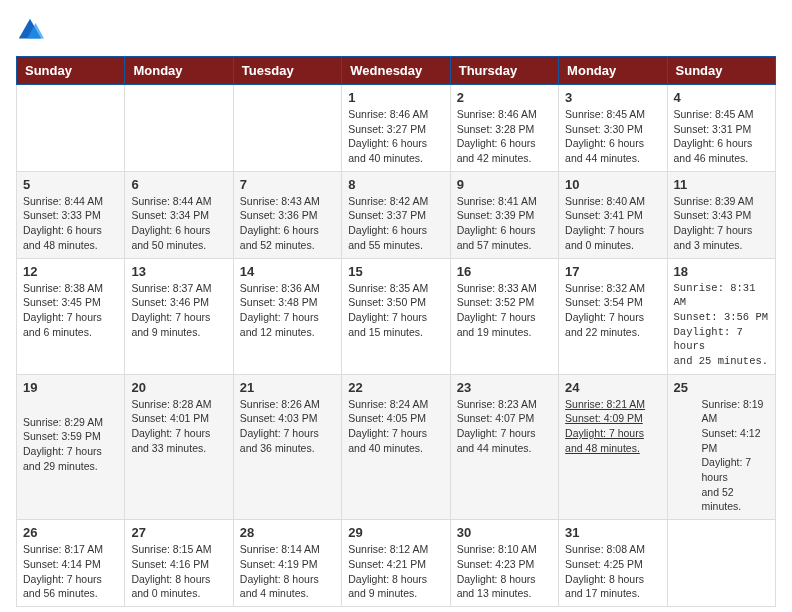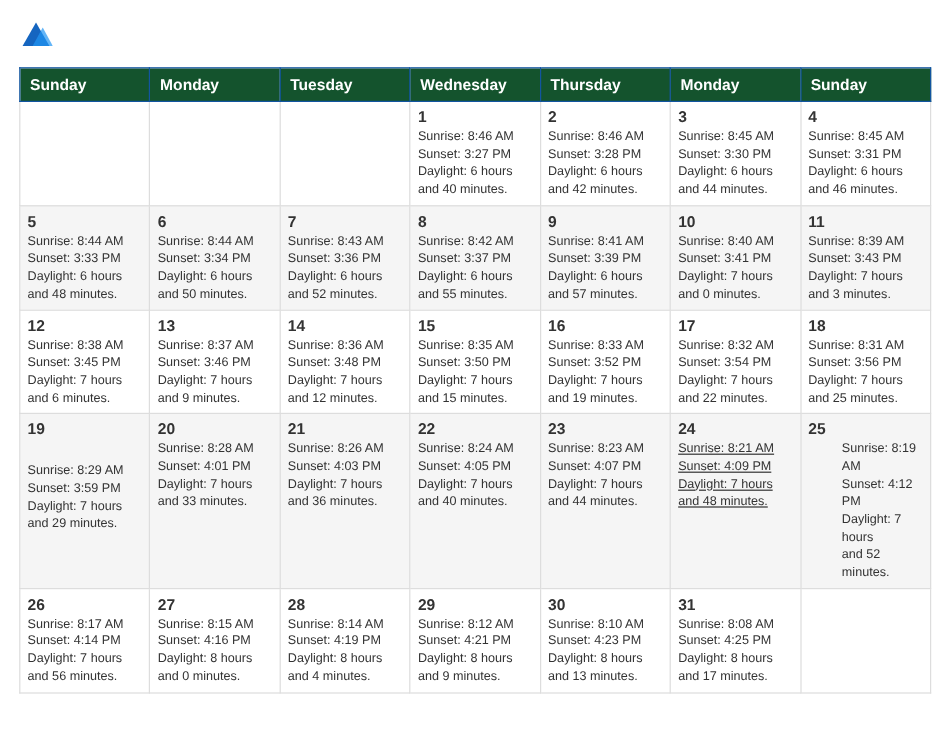--- a/index.html
+++ b/index.html
@@ -51,21 +51,21 @@
     .location {
       font-size: 14px;
       color: #555;
     }
     .calendar {
       width: 100%;
       border-collapse: collapse;
       border: 1px solid #ccc;
     }
     .calendar th {
-      background: #14532d;
+      background: #7f1d1d;
       color: #fff;
       text-align: left;
       padding: 6px 8px;
       font-size: 13px;
       font-weight: bold;
       border: 1px solid #1255a0;
     }
     .calendar td {
       vertical-align: top;
       padding: 5px 6px;
@@ -248,21 +248,21 @@
         </td>
         <td>
           <div class="day-number">17</div>
           <div class="day-info" style="white-space: pre-line;">Sunrise: 8:32 AM
 Sunset: 3:54 PM
 Daylight: 7 hours
 and 22 minutes.</div>
         </td>
         <td>
           <div class="day-number">18</div>
-          <div class="day-info" style="white-space: pre-line;">Sunrise: 8:31 AM
+          <div class="day-info" style="white-space: pre-line; font-family: Liberation Mono, monospace;">Sunrise: 8:31 AM
 Sunset: 3:56 PM
 Daylight: 7 hours
 and 25 minutes.</div>
         </td>
       </tr>
       <tr>
         <td>
           <div class="day-number">19</div>
           <div class="day-info" style="white-space: pre-line; margin-top: 20px;">Sunrise: 8:29 AM
 Sunset: 3:59 PM

